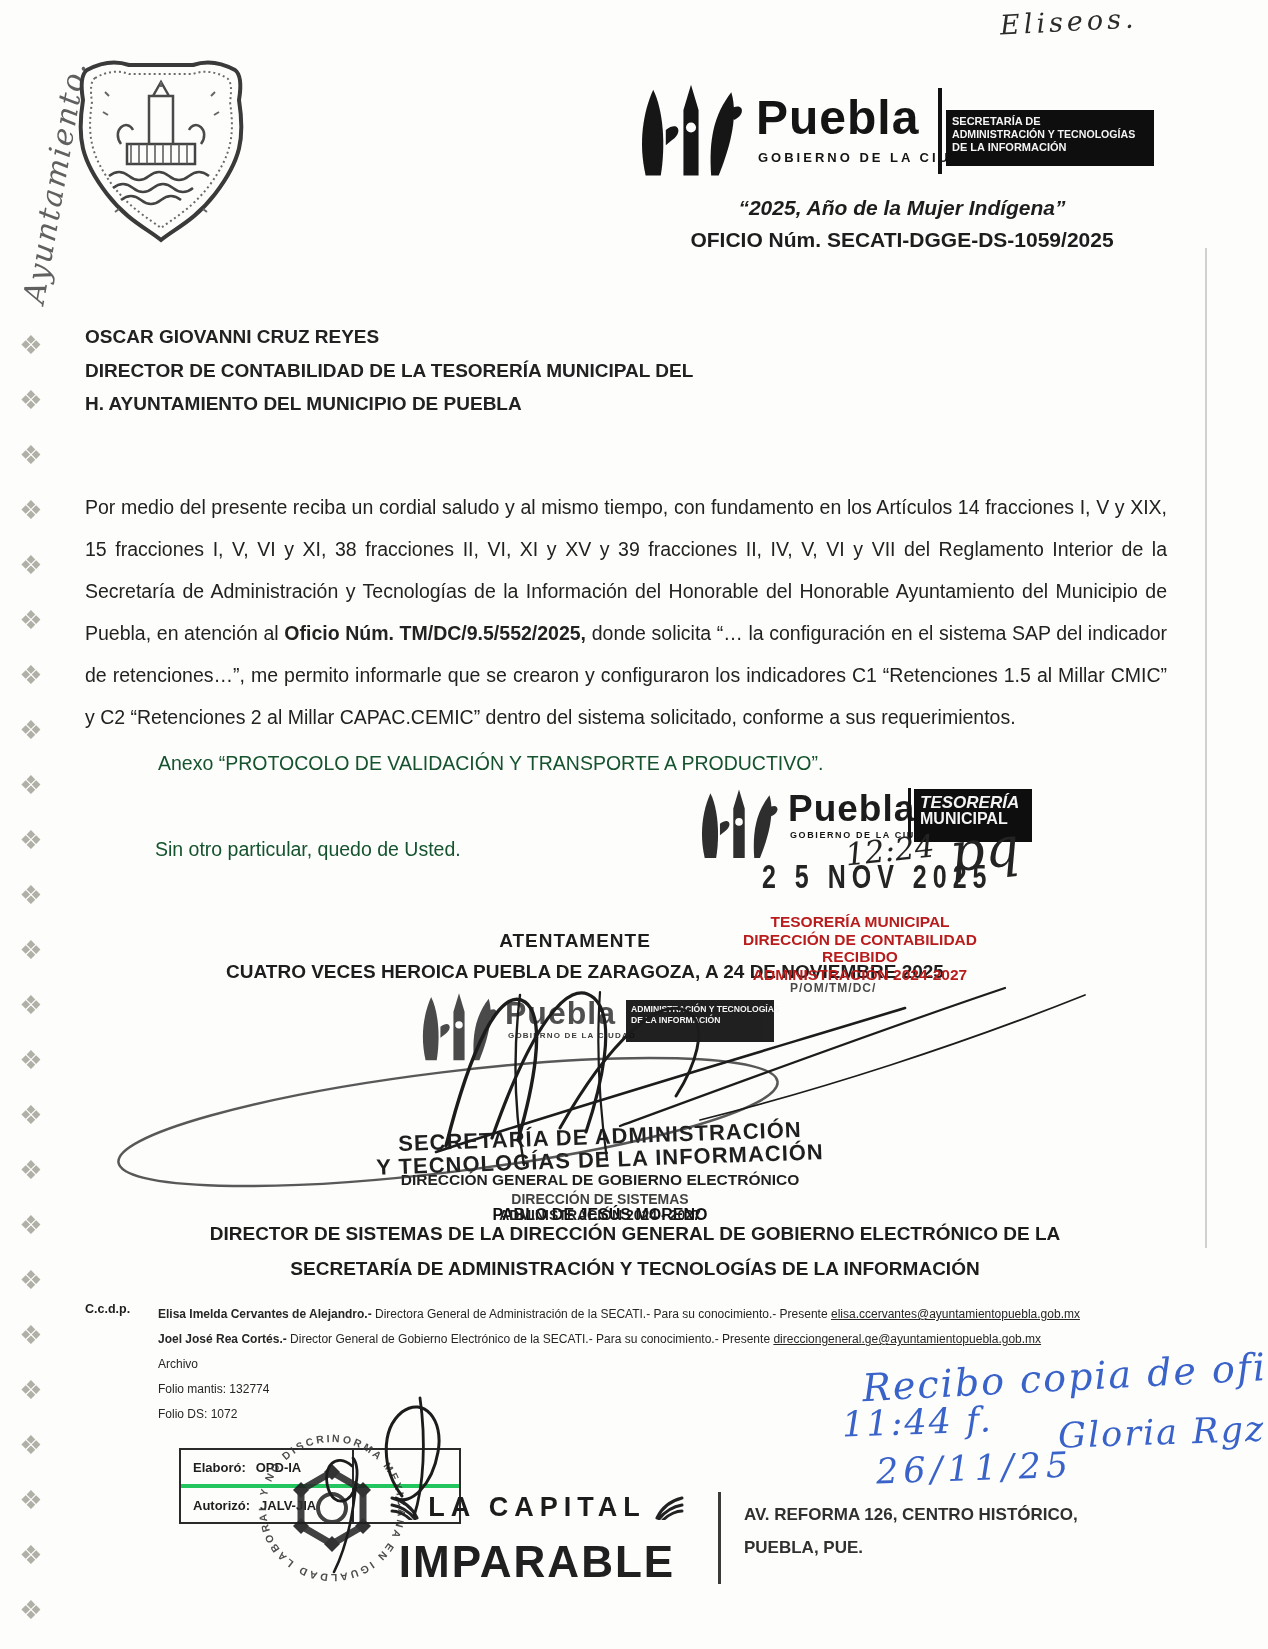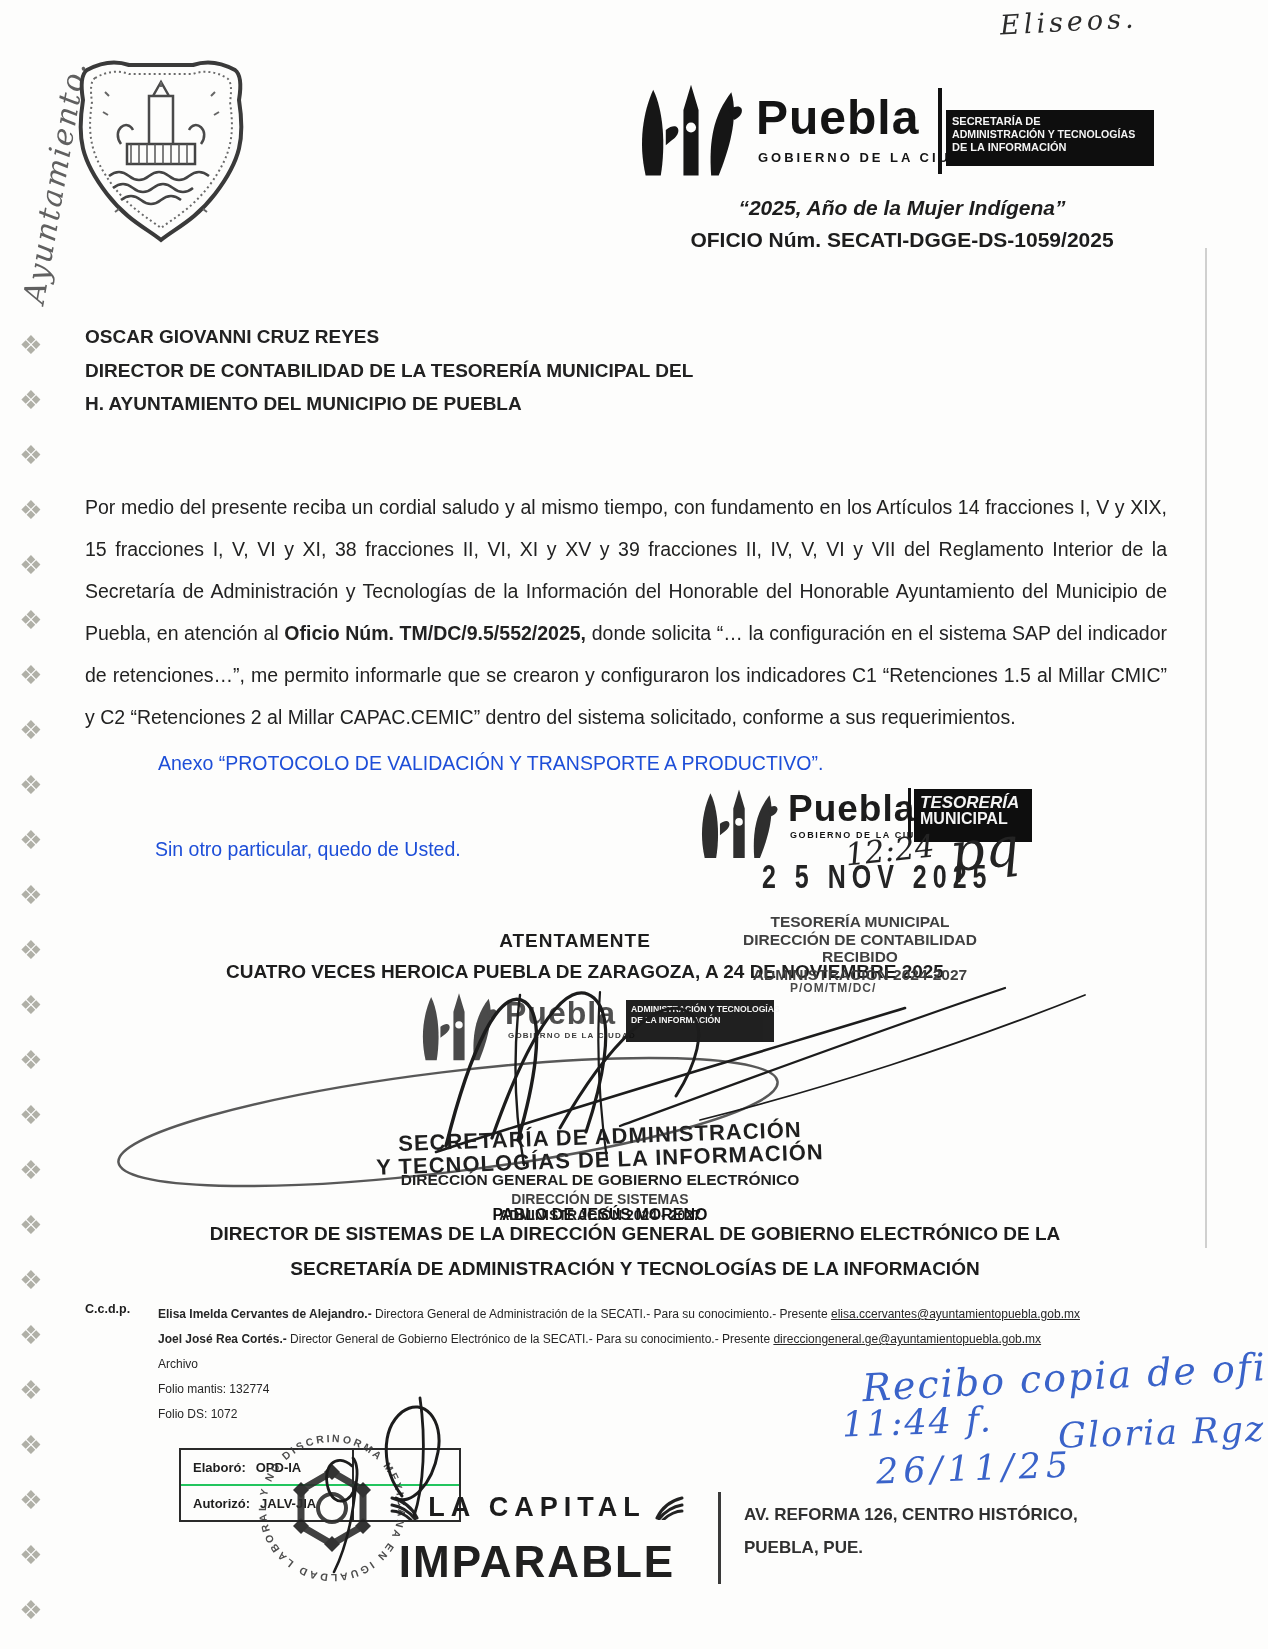--- a/index.html
+++ b/index.html
@@ -16,37 +16,37 @@
   .badge{background:#0e0e0e;color:#f4f4f4;font-weight:700;}
   .vline{background:#111;}
 
   .motto{font-style:italic;font-weight:700;font-size:21px;}
   .oficio{font-weight:700;font-size:21px;}
 
   .addr{font-size:19px;line-height:33.5px;font-weight:600;color:#222;}
   .present{letter-spacing:7px;}
 
   .bodytext{font-size:19.5px;line-height:42px;text-align:justify;color:#222;}
-  .annex{font-size:19.5px;color:#1d4ed8;}
+  .annex{font-size:19.5px;color:#14532d;}
 
   .datestamp{font-size:25px;font-weight:600;letter-spacing:6px;color:#242424;
              transform:scale(1,1.3);transform-origin:left top;}
   .handink{font-family:"DejaVu Serif",serif;font-style:italic;color:#232323;}
 
-  .stampblock{font-size:15.5px;line-height:17.5px;font-weight:700;color:#404040;text-align:center;}
+  .stampblock{font-size:15.5px;line-height:17.5px;font-weight:700;color:#b91c1c;text-align:center;}
   .sealtxt{color:#1f1f1f;text-align:center;}
 
   .ccsmall{font-size:12px;line-height:25px;color:#262626;}
   .ccsmall .em{text-decoration:underline;}
 
   .bluepen{font-family:"DejaVu Serif",serif;font-style:italic;color:#3a63c9;letter-spacing:2px;}
 
   .tbl{border:2px solid #2a2a2a;}
   .tbl .row{display:flex;height:34px;}
-  .tbl .row+.row{border-top:2px solid #22c55e;}
+  .tbl .row+.row{border-top:4px solid #22c55e;}
   .tbl .cellL{width:159px;border-right:2px solid #2a2a2a;display:flex;align-items:center;
               padding-left:12px;font-size:13px;font-weight:700;color:#1e1e1e;}
   .tbl .cellR{flex:1;}
   .tbl .lbl{margin-right:10px;}
 
   .capital1{font-weight:800;letter-spacing:6px;font-size:27px;color:#1c1c1c;}
   .capital2{font-weight:800;letter-spacing:2px;font-size:44px;color:#202020;}
   .addrft{font-size:17px;line-height:33px;font-weight:600;color:#303030;}
 
   .ornaments{white-space:pre-line;font-size:26px;line-height:55px;color:#a3a399;

